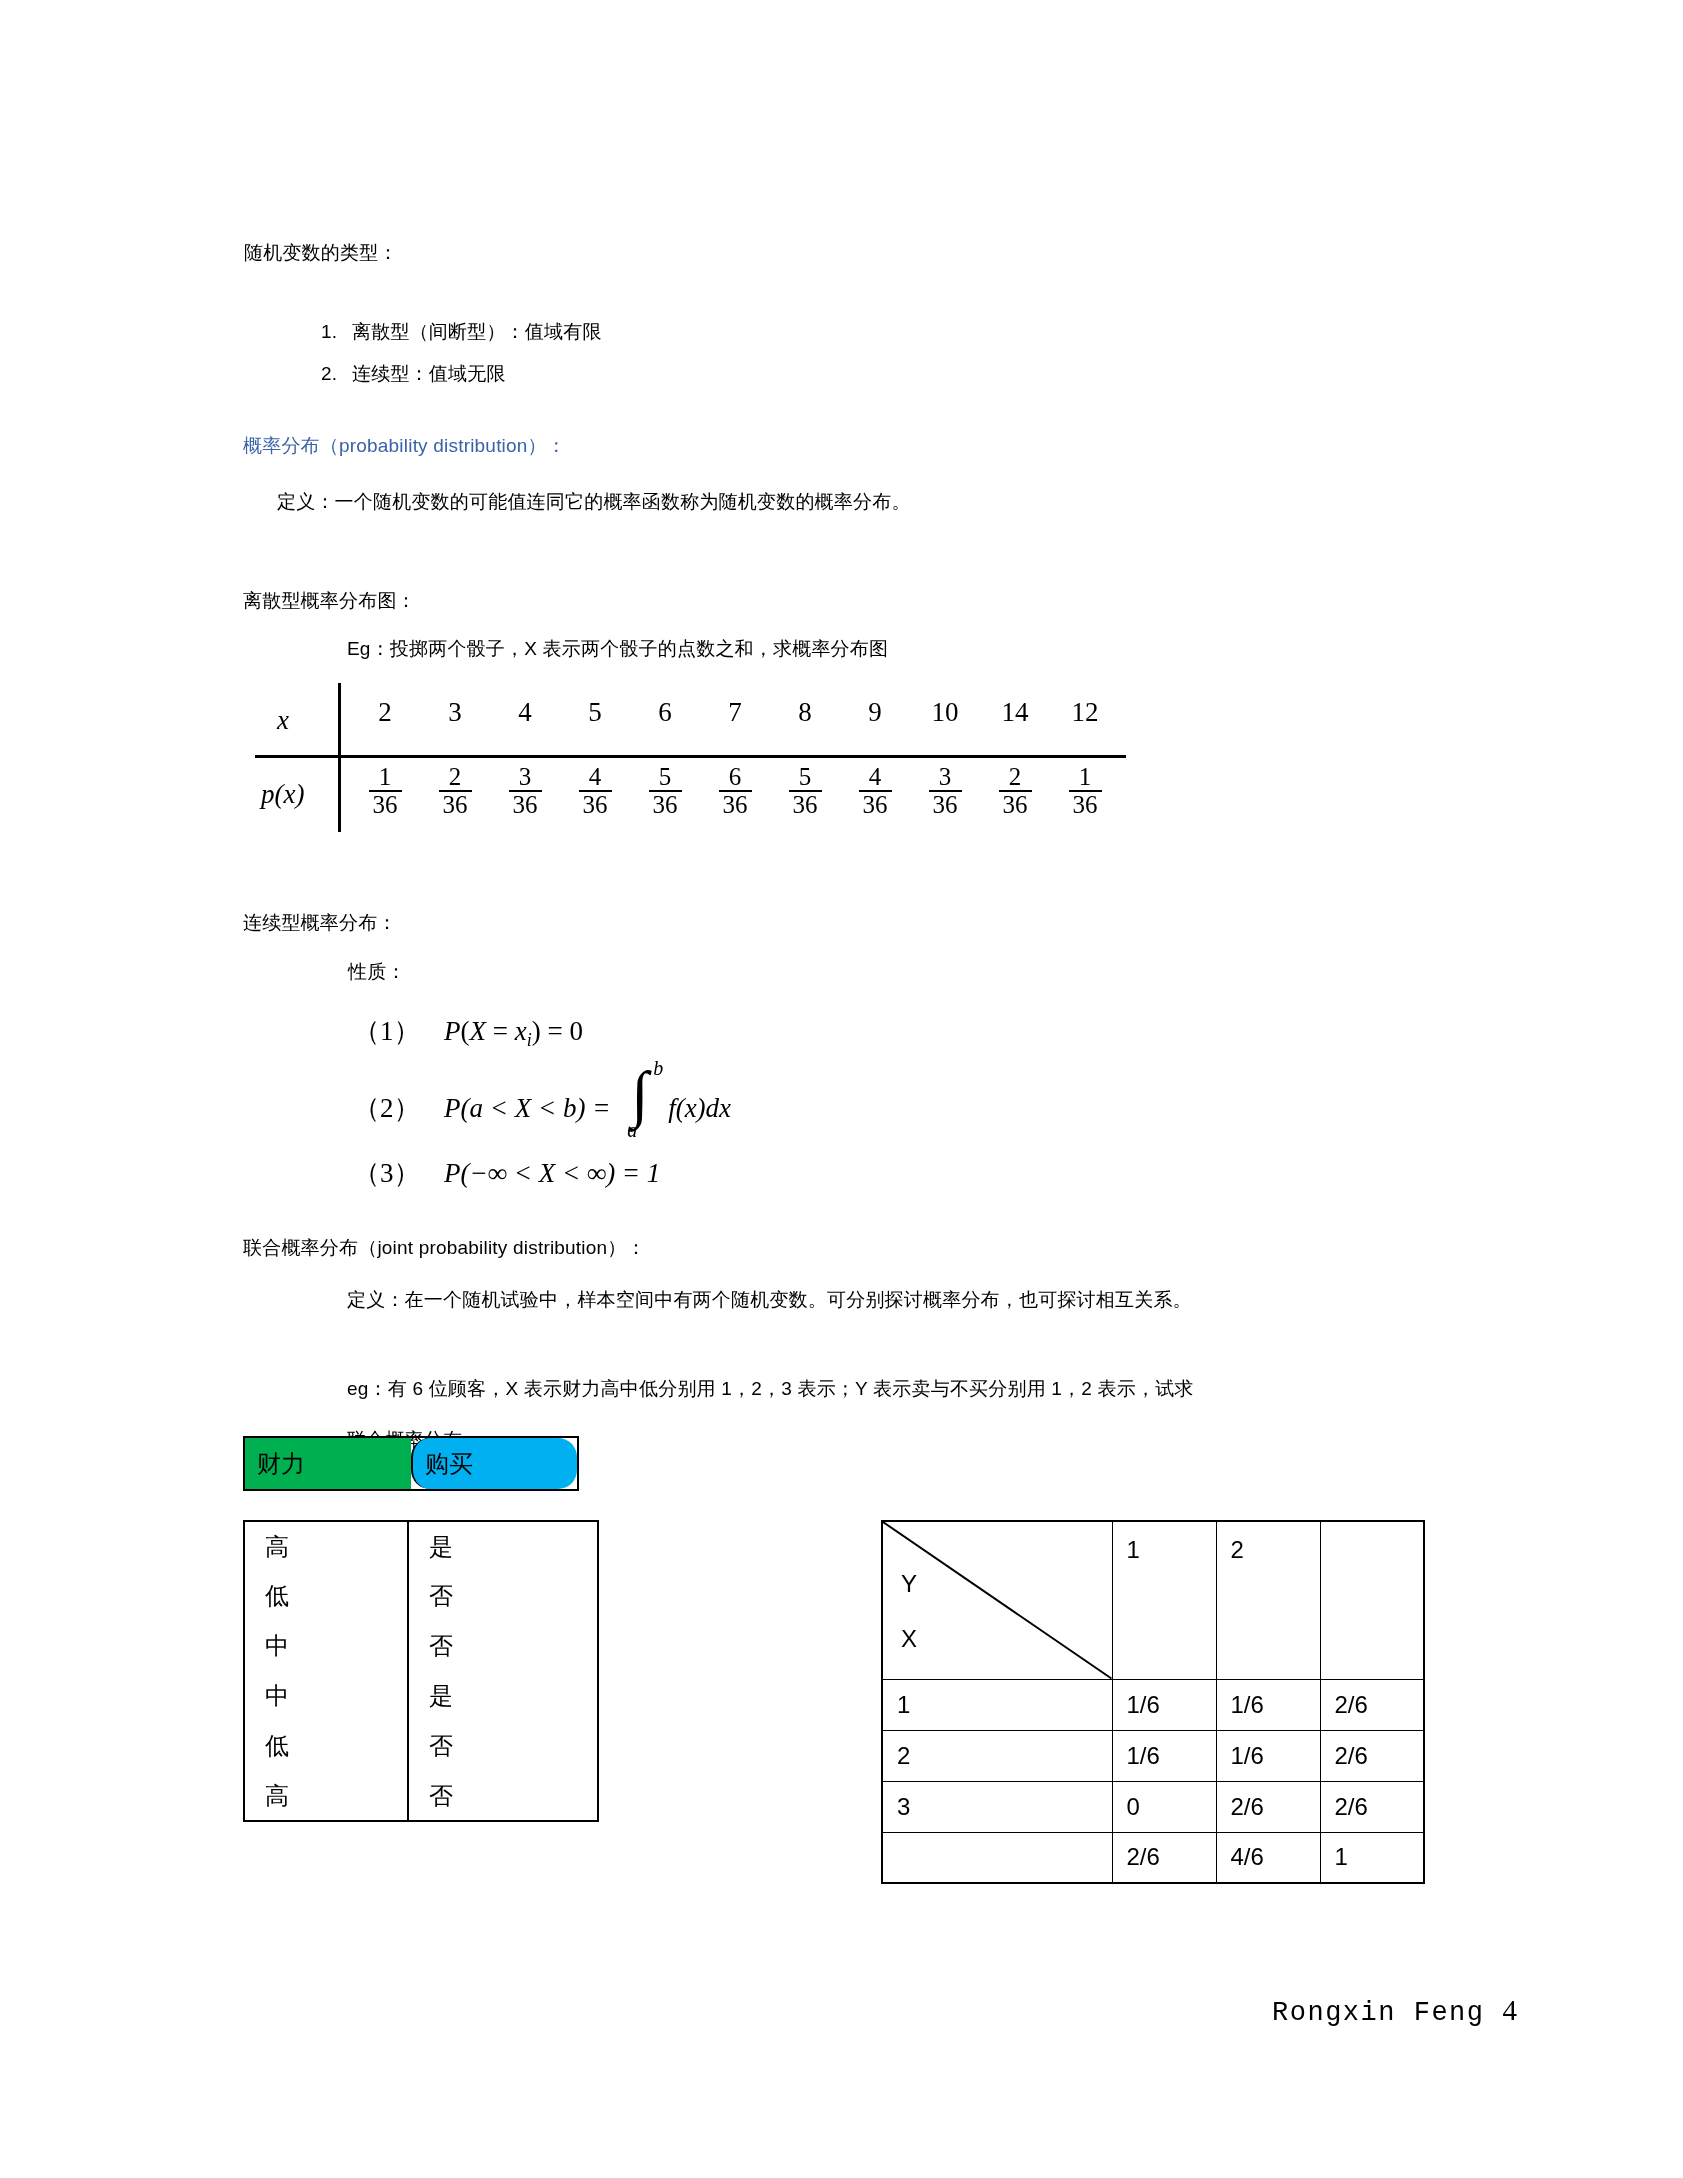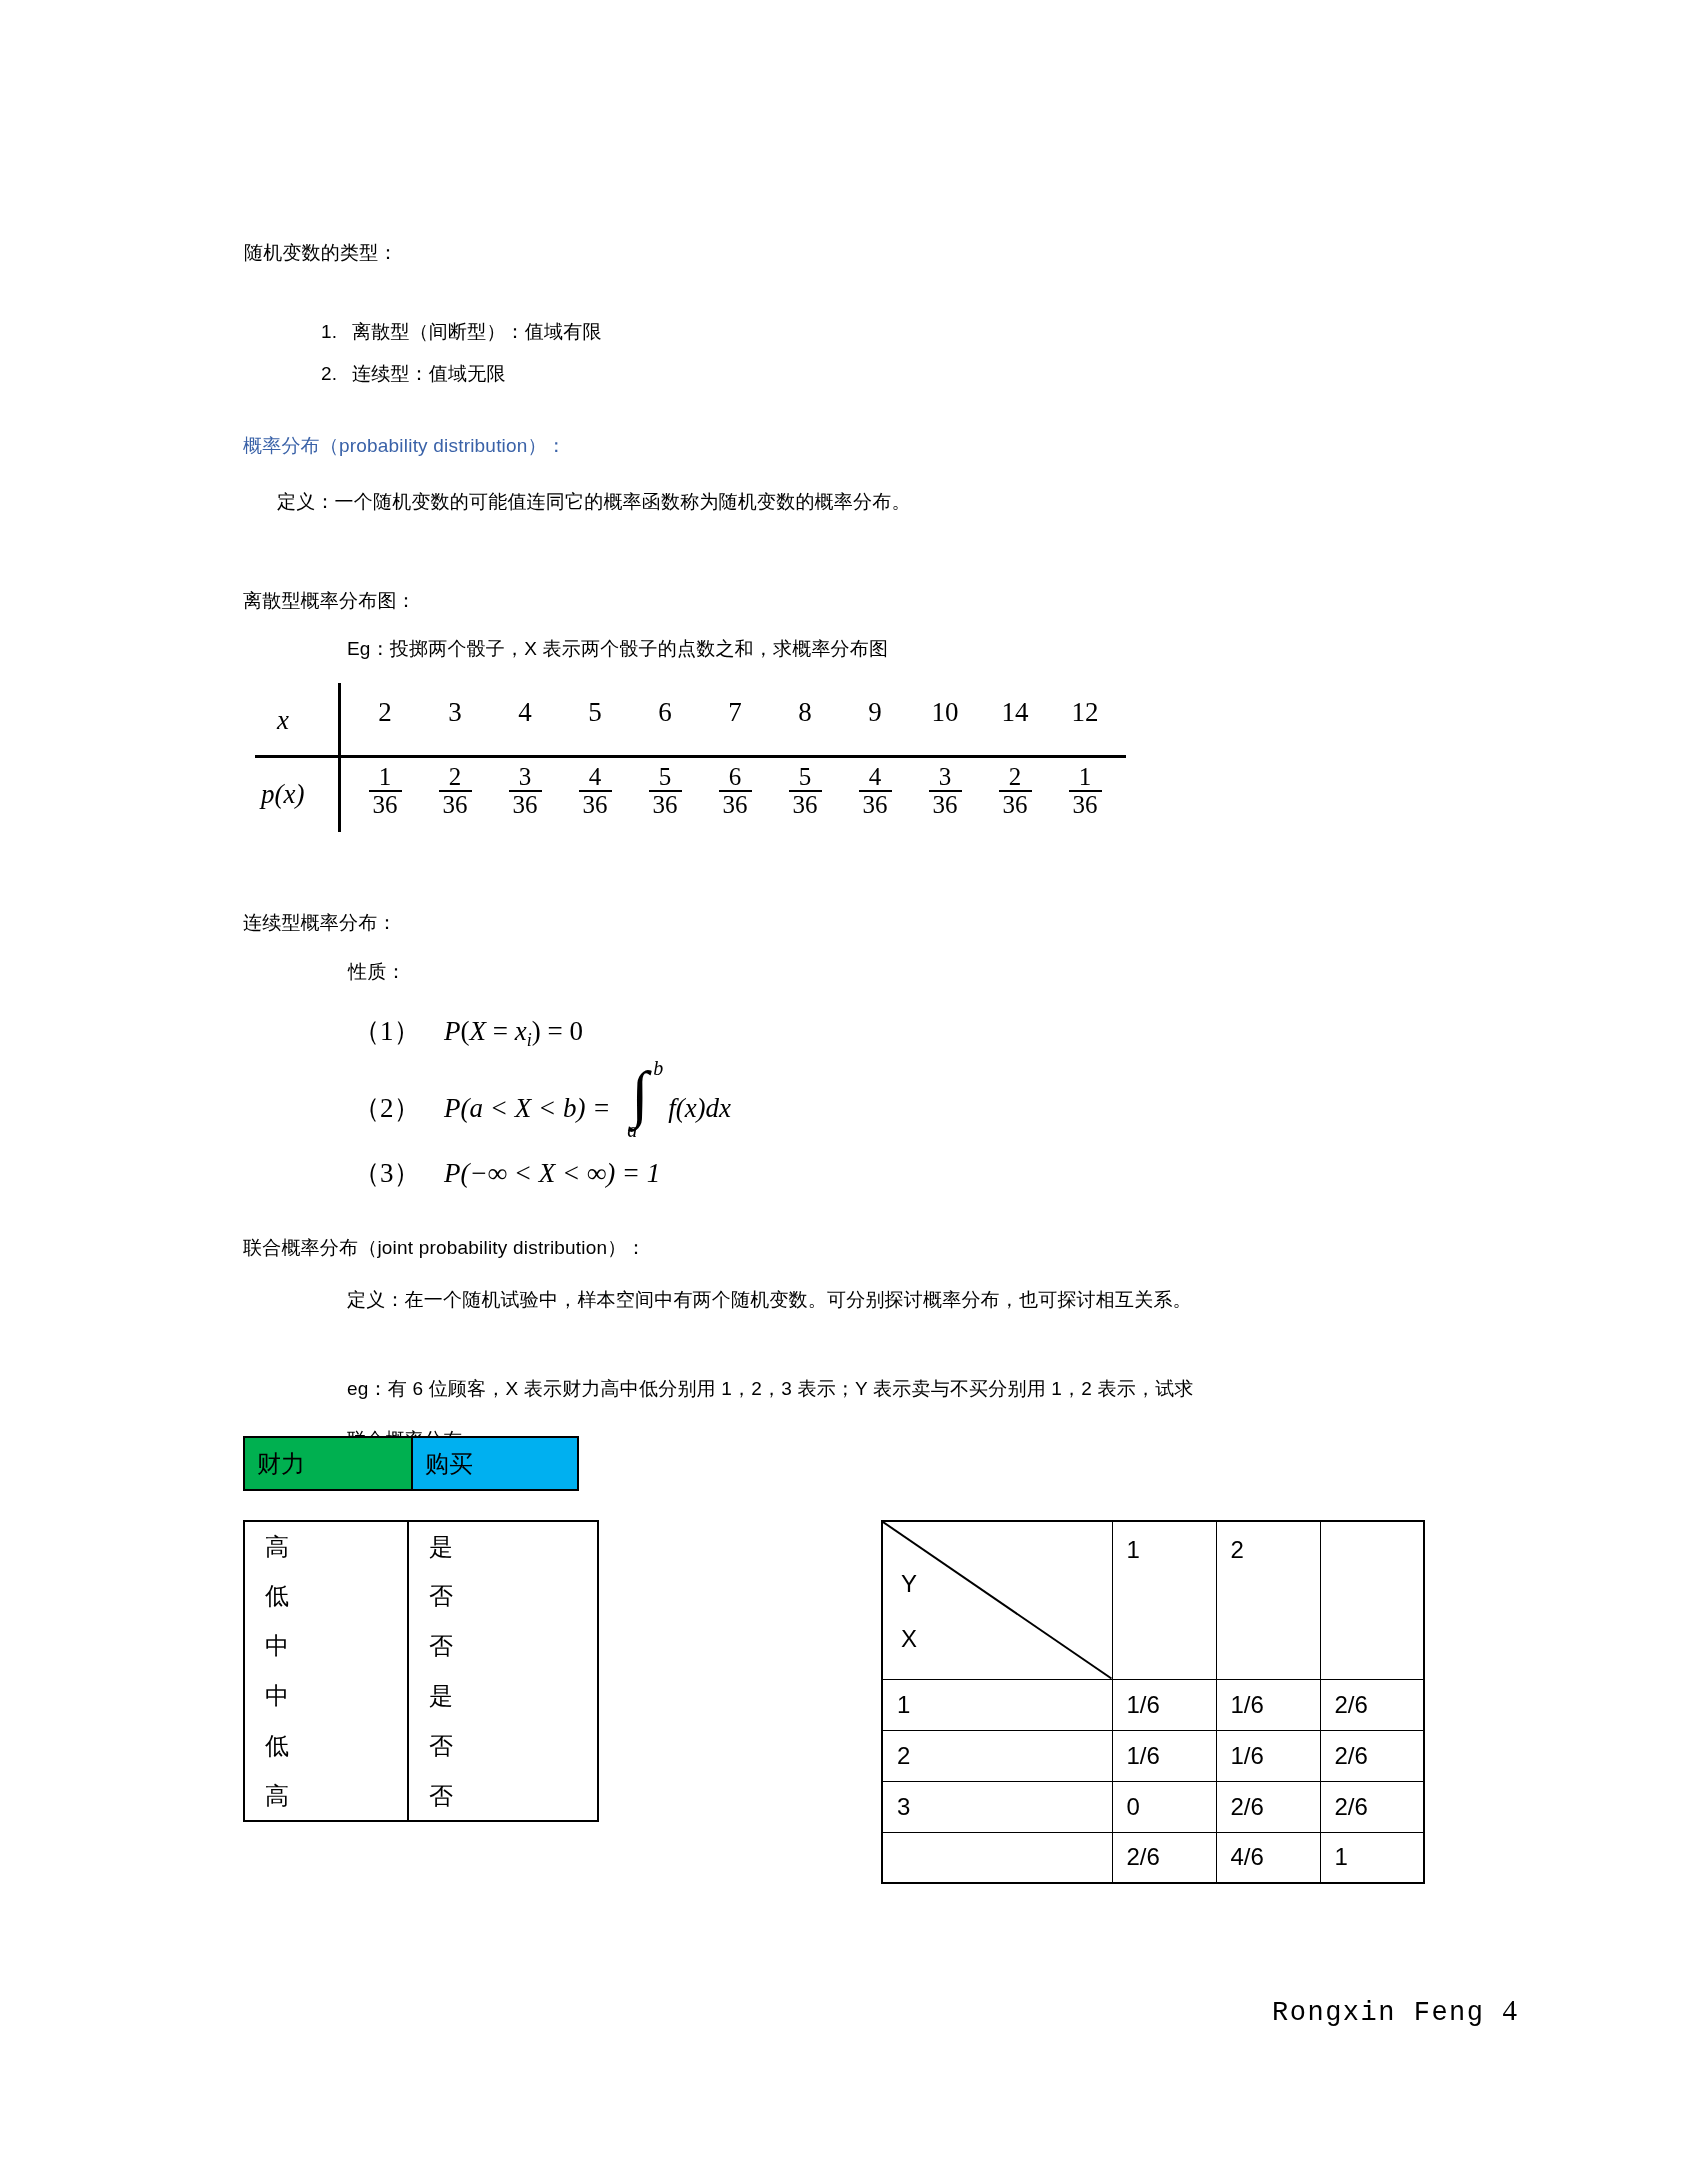--- a/index.html
+++ b/index.html
@@ -313,21 +313,21 @@
   <div class="line" style="left:347px; top:1290px;">定义：在一个随机试验中，样本空间中有两个随机变数。可分别探讨概率分布，也可探讨相互关系。</div>
 
   <div class="line" style="left:347px; top:1344px;margin-top:35px;">eg：有 6 位顾客，X 表示财力高中低分别用 1，2，3 表示；Y 表示卖与不买分别用 1，2 表示，试求</div>
 
   <div class="line" style="left:347px; top:1394px;margin-top:36px;">联合概率分布</div>
 
   <div id="color-header">
     <div class="hcell" id="hcell-0" style="background: rgb(0, 176, 80);">
       <span>财力</span>
     </div>
-    <div class="hcell second" id="hcell-1" style="background: rgb(0, 176, 240);">
+    <div class="hcell second" id="hcell-1" style="background: rgb(0, 176, 240); border-radius: 19px;">
       <span>购买</span>
     </div>
   </div>
 
   <table id="sample-table">
     <tbody id="sample-body">
         <tr>
           <td class="c1">高</td>
           <td class="c2">是</td>
         </tr>

